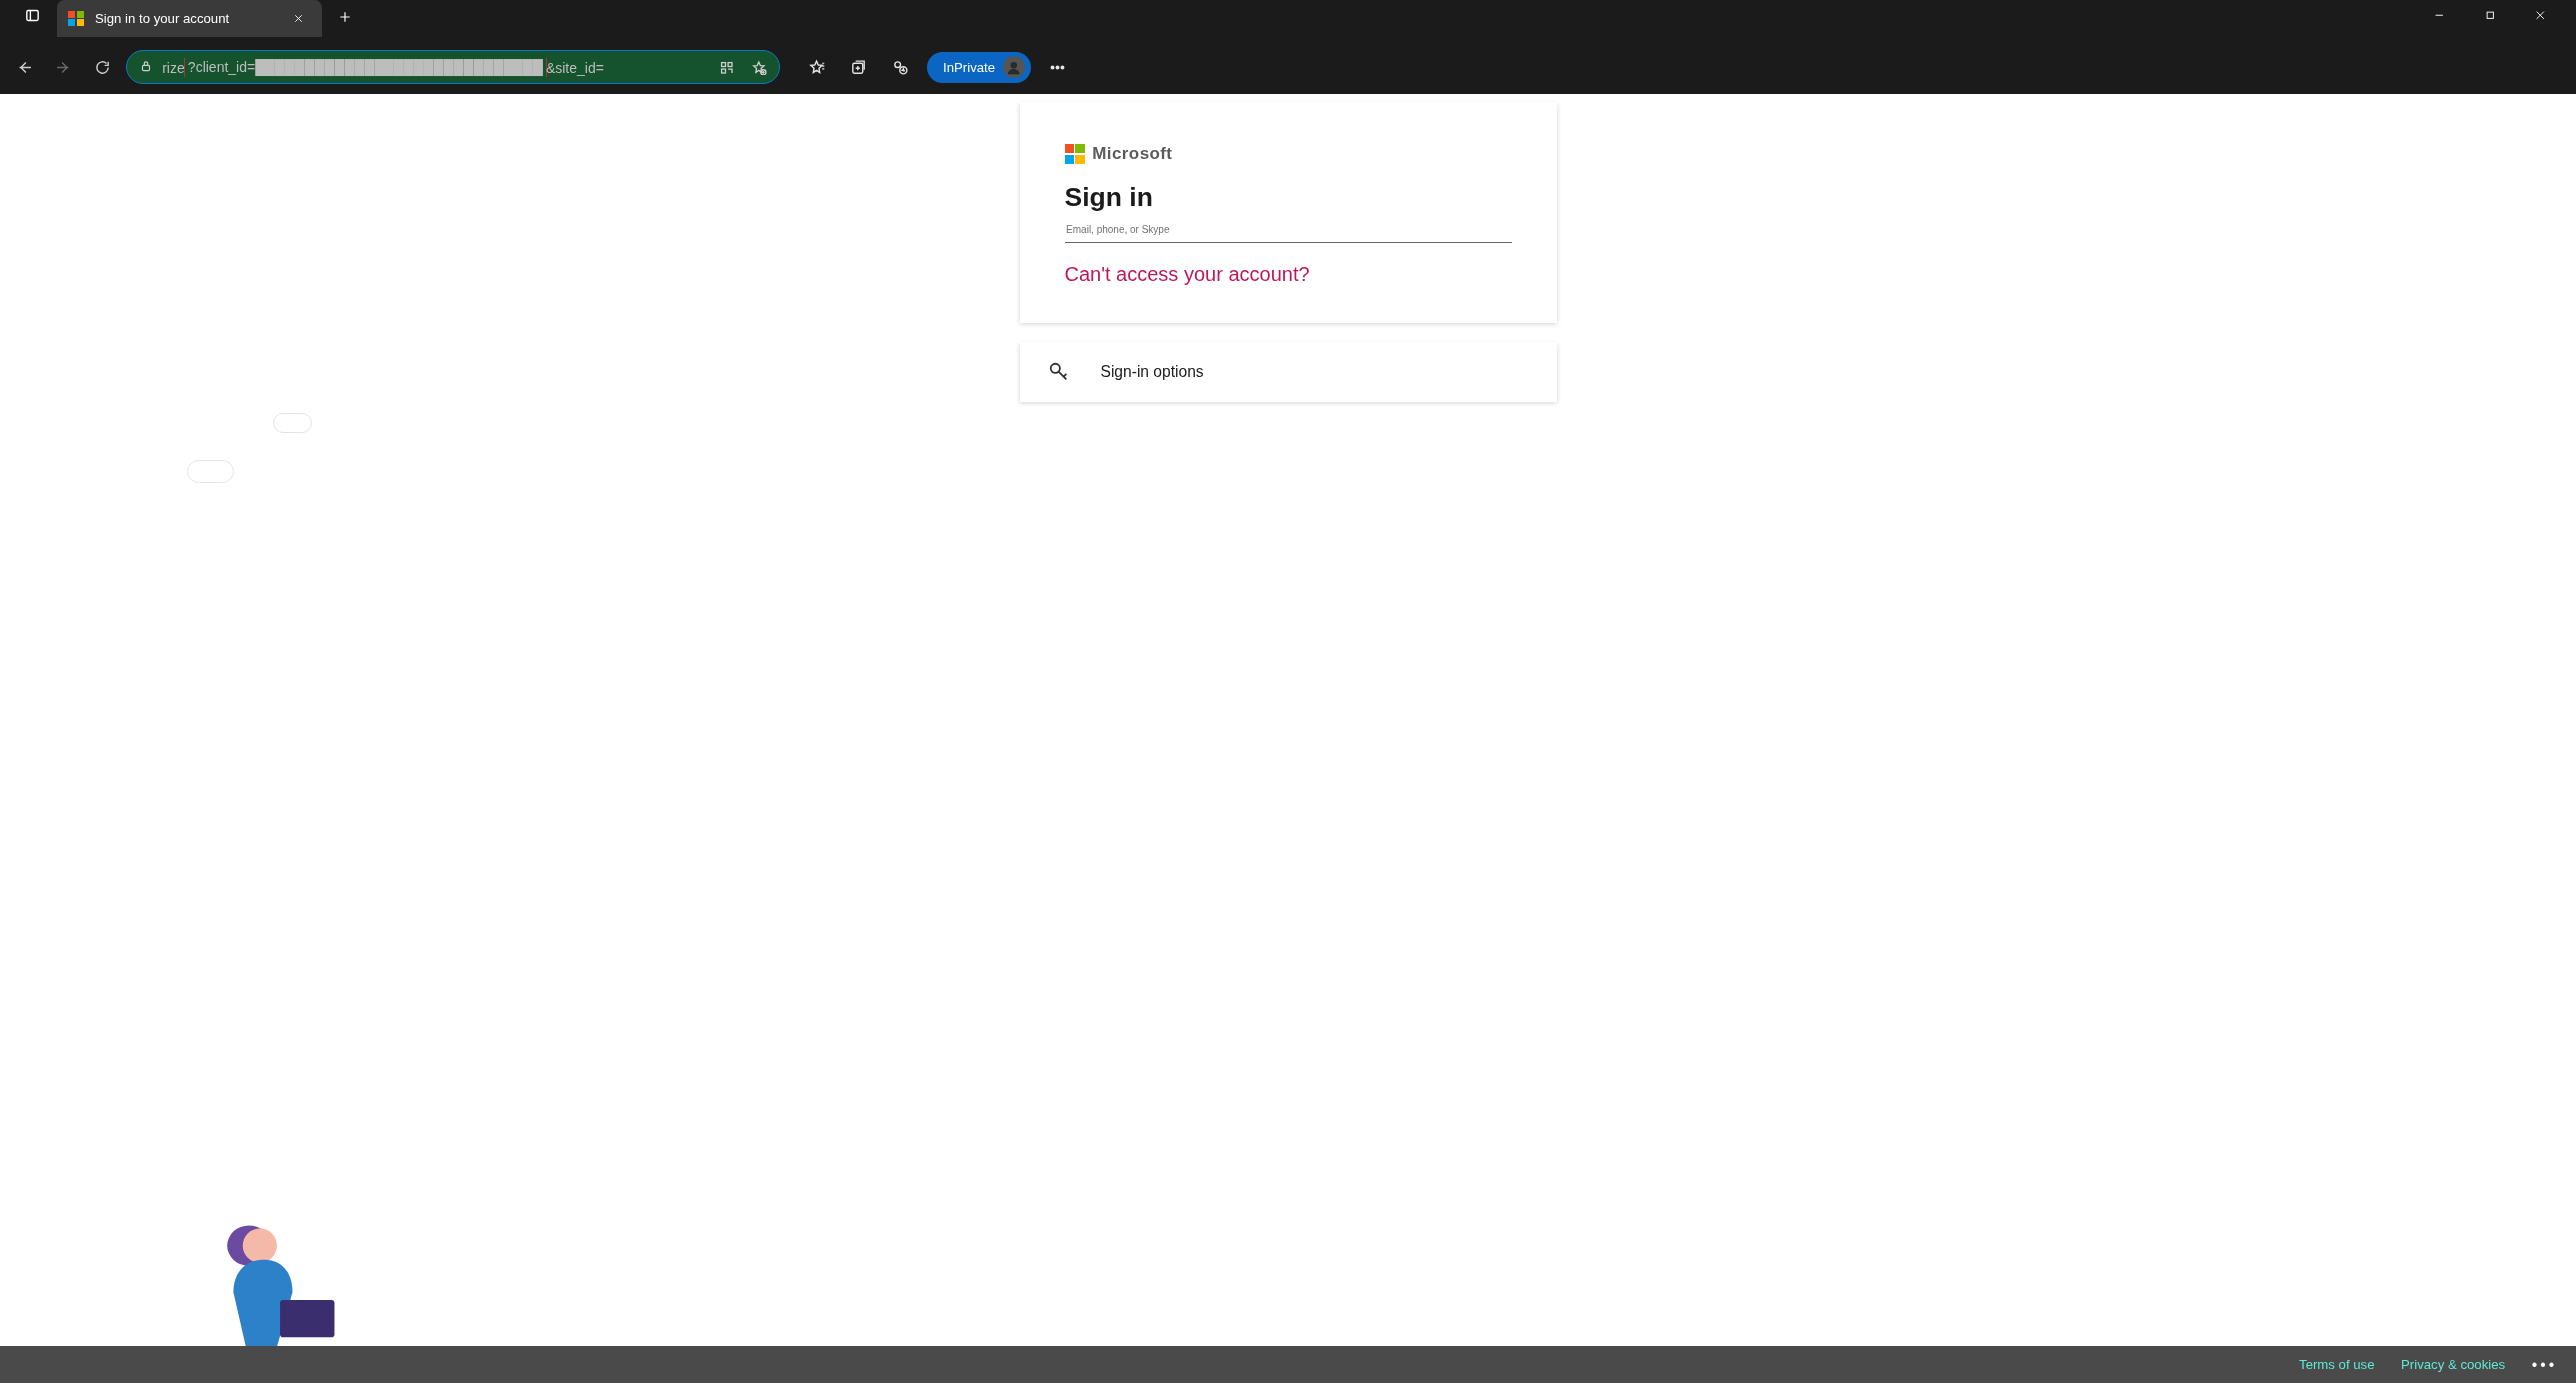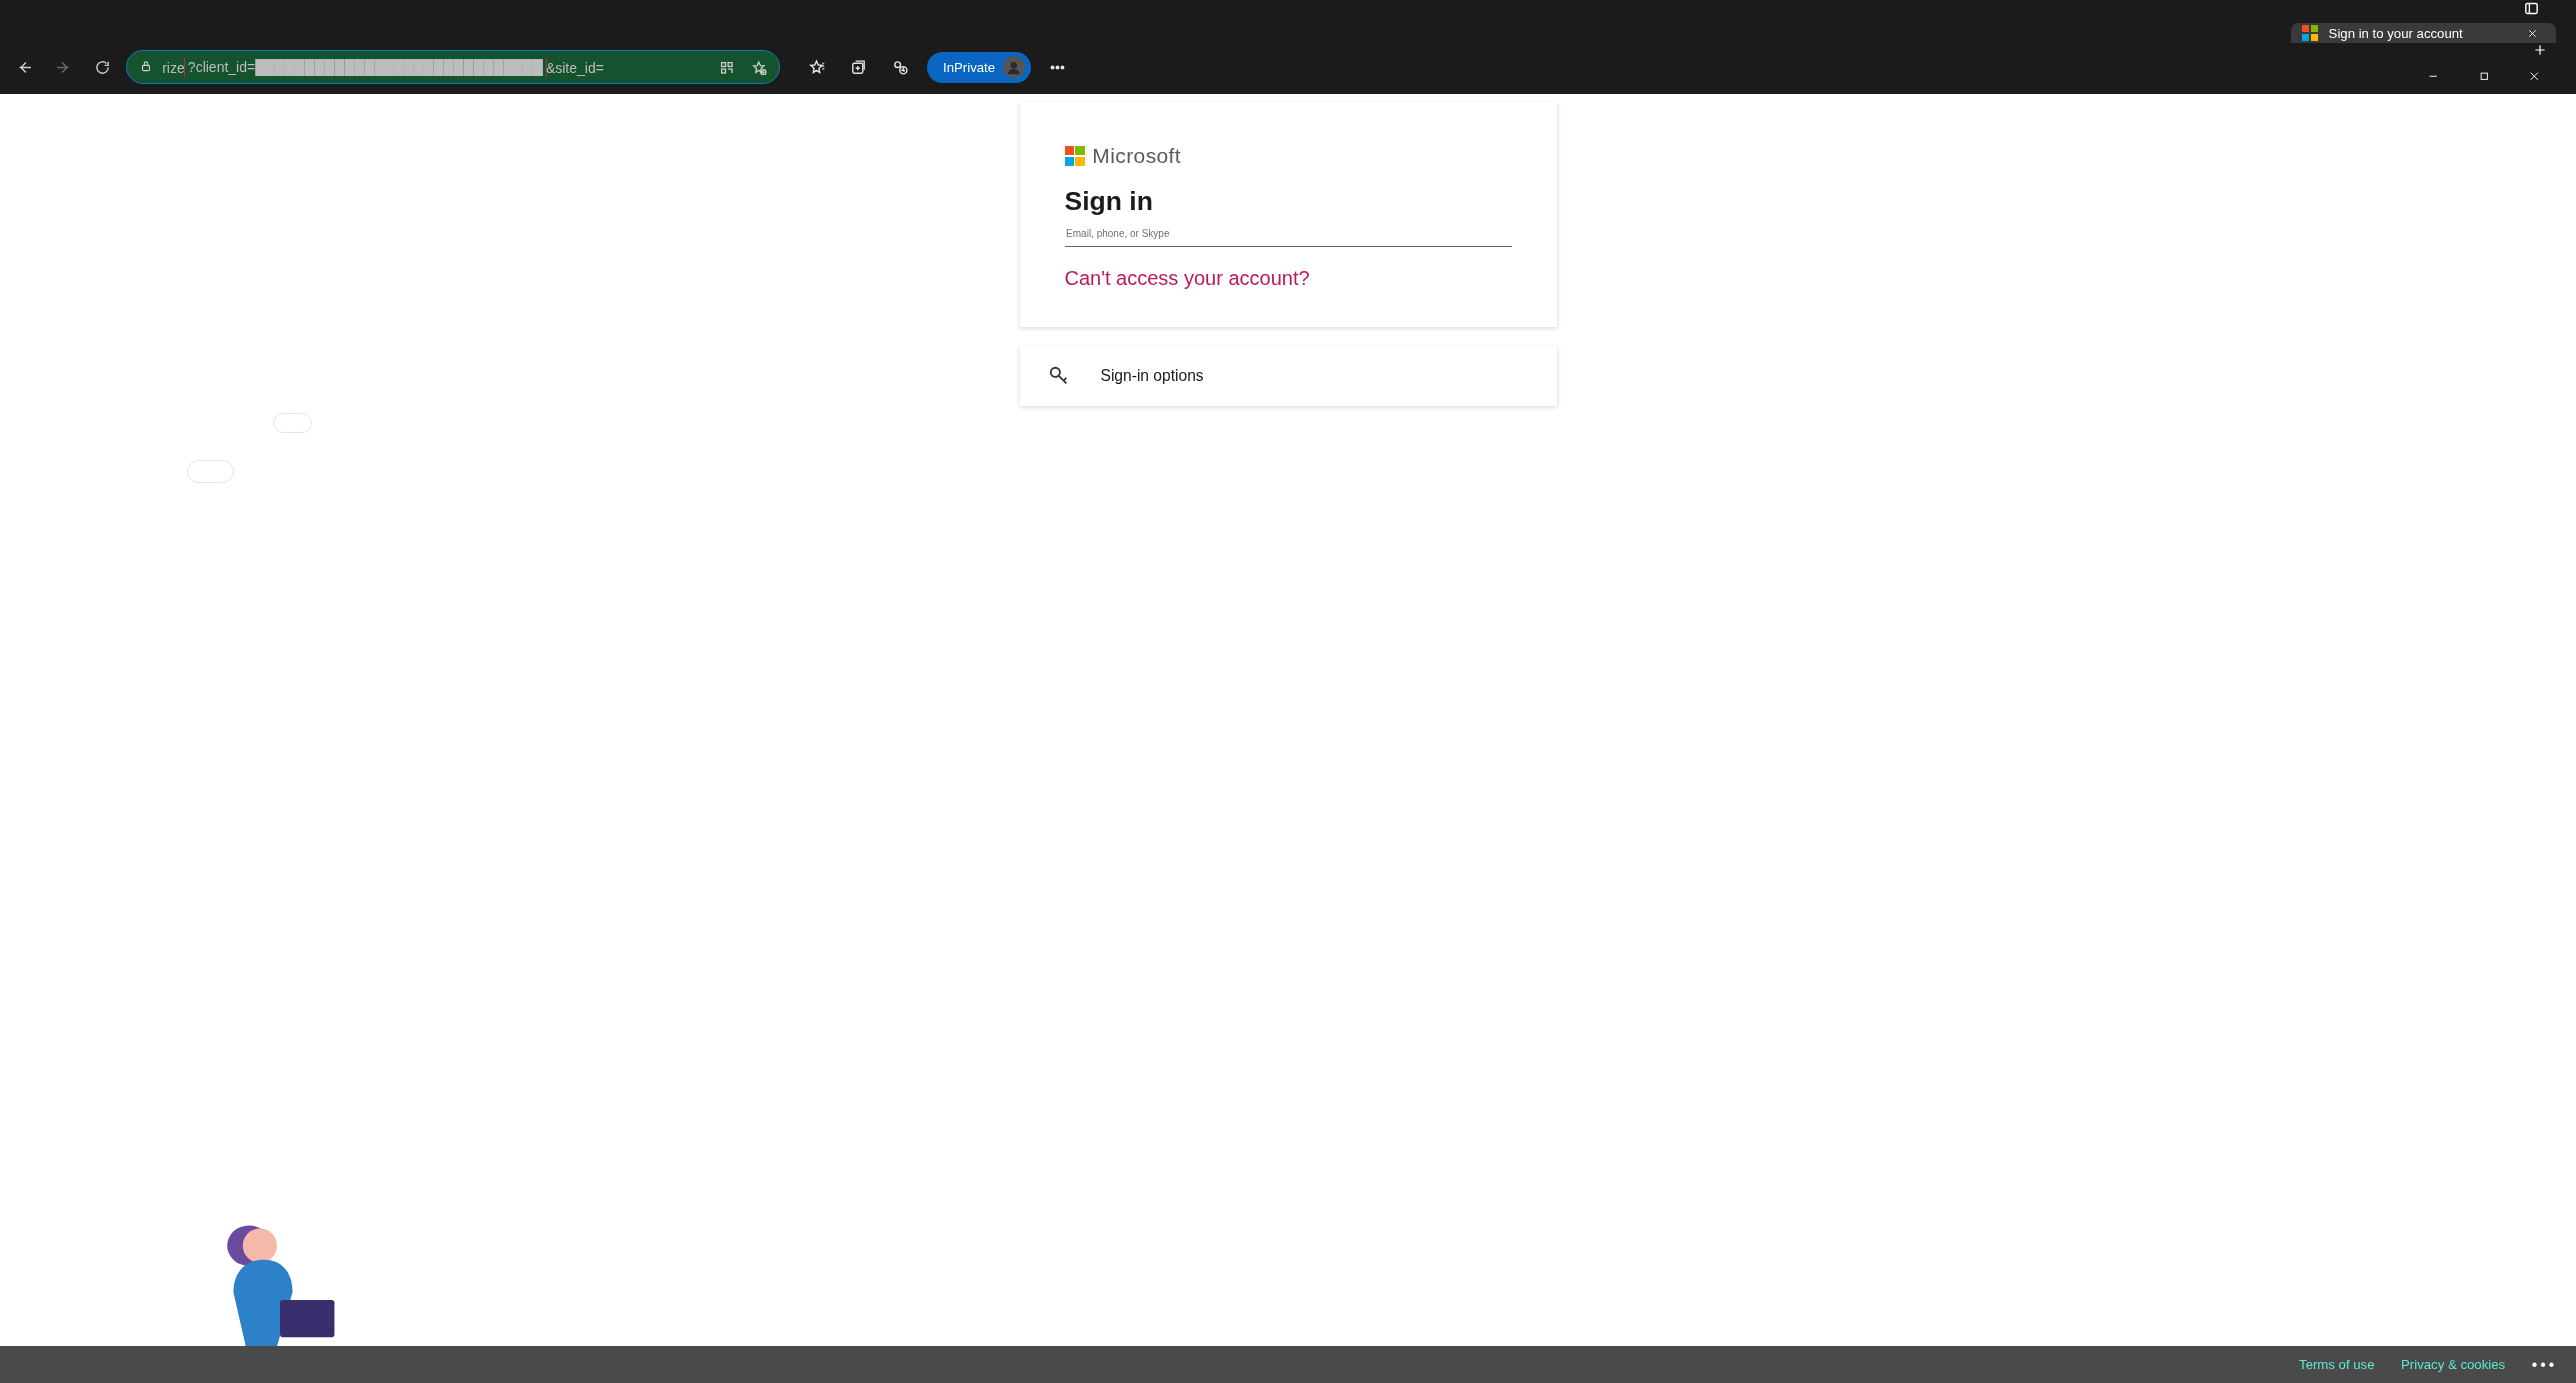--- a/index.html
+++ b/index.html
@@ -1,21 +1,21 @@
 <!DOCTYPE html>
 <html style="font-size:12.5px"><head>
 <meta charset="utf-8">
 <style>
   * { margin:0; padding:0; box-sizing:border-box; font-family:"Segoe UI",Arial,sans-serif; }
   html,body { width:100%; height:100%; }
   body { background:#fff; overflow:hidden; }
 
   
   .browser-chrome { background:#1b1b1b; color:#fff; }
-  .titlebar { display:flex; align-items:flex-end; height:47px; padding:0 20px;flex-direction:column; }
+  .titlebar { display:flex; height:47px; padding:0 14px; }
   .ts-square {
     width:31px; height:31px; margin:0 9.3px 6.2px 3.1px;
     display:flex; align-items:center; justify-content:center; border-radius:4.7px;
   }
   .ts-square svg { width:17px; height:17px; stroke:#fff; stroke-width:2; fill:none; }
 
   .tab {
     display:flex; align-items:center; gap:11px;
     background:#3a3a3a; height:37px; padding:0 14px 0 11px;
     border-radius:7.8px 7.8px 0 0; min-width:265px;
@@ -70,21 +70,21 @@
   .card {
     width:537px; background:#fff; margin:7.8px auto 0; padding:42px 45px 37px;
     box-shadow:0 1.6px 4.7px rgba(0,0,0,.18);
   }
   .ms-logo { display:flex; align-items:center; gap:7.8px; margin-bottom:18.7px; }
   .ms-logo .mark { width:20px; height:20px; display:grid; grid-template-columns:1fr 1fr; grid-template-rows:1fr 1fr; gap:1.6px;}
   .ms-logo .mark span:nth-child(1){background:#f25022;}
   .ms-logo .mark span:nth-child(2){background:#7fba00;}
   .ms-logo .mark span:nth-child(3){background:#00a4ef;}
   .ms-logo .mark span:nth-child(4){background:#ffb900;}
-  .ms-logo .word { font-size:21px; color:#5b5b5b; font-weight:400; letter-spacing:0.4px;}
+  .ms-logo .word { font-size:17px; color:#5b5b5b; font-weight:700; letter-spacing:0.4px;}
   .card h1 { font-size:26.5px; font-weight:600; color:#1b1b1b; margin-bottom:4px;}
   .field {
     width:100%; border:0; border-bottom:0.8px solid #666; font-size:10px; padding:6.2px 1.6px 7.8px;
     outline:none; color:#333;
   }
   .field::placeholder{color:#707070;}
   .help-link { display:inline-block; margin-top:20px; color:#be185d; font-size:20px; text-decoration:none;}
   .actions { display:flex; justify-content:flex-end; margin-top:55px;}
   .next-btn {
     background:#0067b8; color:#fff; border:0; font-size:15px; padding:9.3px 40px; cursor:pointer;

